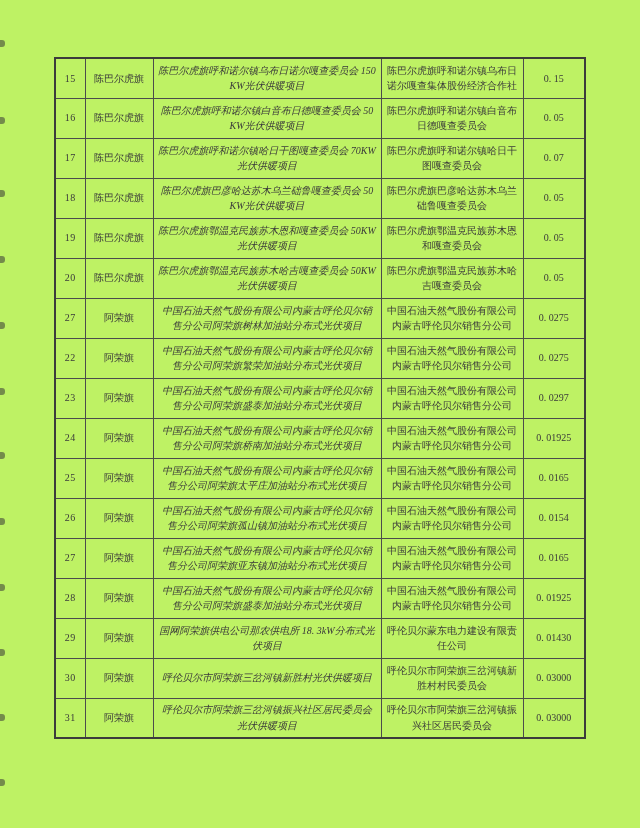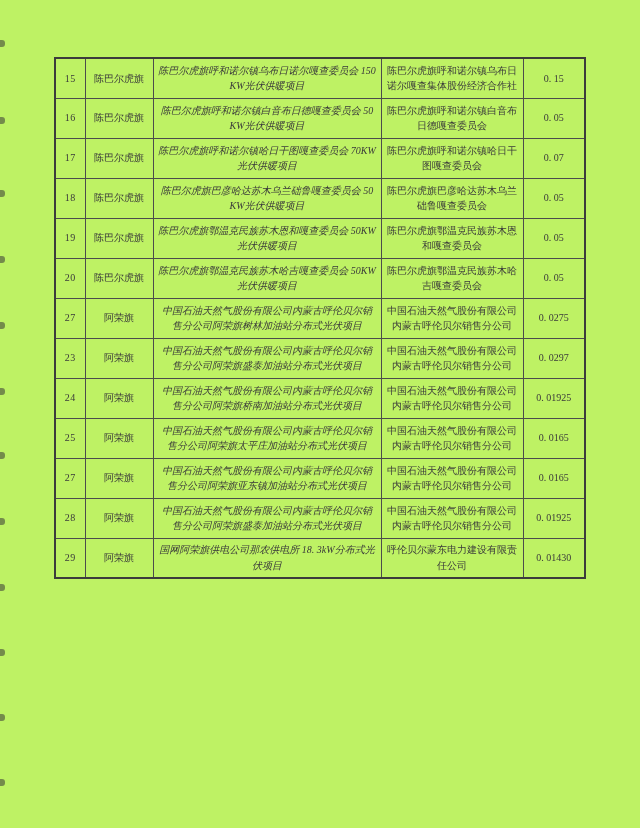--- a/index.html
+++ b/index.html
@@ -121,39 +121,53 @@
           <td class="col-value">0. 05</td>
         </tr>
         <tr>
           <td class="col-no">27</td>
           <td class="col-banner">阿荣旗</td>
           <td class="col-project">中国石油天然气股份有限公司内蒙古呼伦贝尔销售分公司阿荣旗树林加油站分布式光伏项目</td>
           <td class="col-company">中国石油天然气股份有限公司内蒙古呼伦贝尔销售分公司</td>
           <td class="col-value">0. 0275</td>
         </tr>
         <tr>
+          <td class="col-no">22</td>
+          <td class="col-banner">阿荣旗</td>
+          <td class="col-project">中国石油天然气股份有限公司内蒙古呼伦贝尔销售分公司阿荣旗繁荣加油站分布式光伏项目</td>
+          <td class="col-company">中国石油天然气股份有限公司内蒙古呼伦贝尔销售分公司</td>
+          <td class="col-value">0. 0275</td>
+        </tr>
+        <tr>
           <td class="col-no">23</td>
           <td class="col-banner">阿荣旗</td>
           <td class="col-project">中国石油天然气股份有限公司内蒙古呼伦贝尔销售分公司阿荣旗盛泰加油站分布式光伏项目</td>
           <td class="col-company">中国石油天然气股份有限公司内蒙古呼伦贝尔销售分公司</td>
           <td class="col-value">0. 0297</td>
         </tr>
         <tr>
           <td class="col-no">24</td>
           <td class="col-banner">阿荣旗</td>
           <td class="col-project">中国石油天然气股份有限公司内蒙古呼伦贝尔销售分公司阿荣旗桥南加油站分布式光伏项目</td>
           <td class="col-company">中国石油天然气股份有限公司内蒙古呼伦贝尔销售分公司</td>
           <td class="col-value">0. 01925</td>
         </tr>
         <tr>
           <td class="col-no">25</td>
           <td class="col-banner">阿荣旗</td>
           <td class="col-project">中国石油天然气股份有限公司内蒙古呼伦贝尔销售分公司阿荣旗太平庄加油站分布式光伏项目</td>
           <td class="col-company">中国石油天然气股份有限公司内蒙古呼伦贝尔销售分公司</td>
           <td class="col-value">0. 0165</td>
+        </tr>
+        <tr>
+          <td class="col-no">26</td>
+          <td class="col-banner">阿荣旗</td>
+          <td class="col-project">中国石油天然气股份有限公司内蒙古呼伦贝尔销售分公司阿荣旗孤山镇加油站分布式光伏项目</td>
+          <td class="col-company">中国石油天然气股份有限公司内蒙古呼伦贝尔销售分公司</td>
+          <td class="col-value">0. 0154</td>
         </tr>
         <tr>
           <td class="col-no">27</td>
           <td class="col-banner">阿荣旗</td>
           <td class="col-project">中国石油天然气股份有限公司内蒙古呼伦贝尔销售分公司阿荣旗亚东镇加油站分布式光伏项目</td>
           <td class="col-company">中国石油天然气股份有限公司内蒙古呼伦贝尔销售分公司</td>
           <td class="col-value">0. 0165</td>
         </tr>
         <tr>
           <td class="col-no">28</td>
@@ -161,16 +175,30 @@
           <td class="col-project">中国石油天然气股份有限公司内蒙古呼伦贝尔销售分公司阿荣旗盛泰加油站分布式光伏项目</td>
           <td class="col-company">中国石油天然气股份有限公司内蒙古呼伦贝尔销售分公司</td>
           <td class="col-value">0. 01925</td>
         </tr>
         <tr>
           <td class="col-no">29</td>
           <td class="col-banner">阿荣旗</td>
           <td class="col-project">国网阿荣旗供电公司那农供电所 18. 3kW分布式光伏项目</td>
           <td class="col-company">呼伦贝尔蒙东电力建设有限责任公司</td>
           <td class="col-value">0. 01430</td>
+        </tr>
+        <tr>
+          <td class="col-no">30</td>
+          <td class="col-banner">阿荣旗</td>
+          <td class="col-project">呼伦贝尔市阿荣旗三岔河镇新胜村光伏供暖项目</td>
+          <td class="col-company">呼伦贝尔市阿荣旗三岔河镇新胜村村民委员会</td>
+          <td class="col-value">0. 03000</td>
+        </tr>
+        <tr>
+          <td class="col-no">31</td>
+          <td class="col-banner">阿荣旗</td>
+          <td class="col-project">呼伦贝尔市阿荣旗三岔河镇振兴社区居民委员会光伏供暖项目</td>
+          <td class="col-company">呼伦贝尔市阿荣旗三岔河镇振兴社区居民委员会</td>
+          <td class="col-value">0. 03000</td>
         </tr>
       </tbody>
   </table>
 </div>
 
 </body></html>

